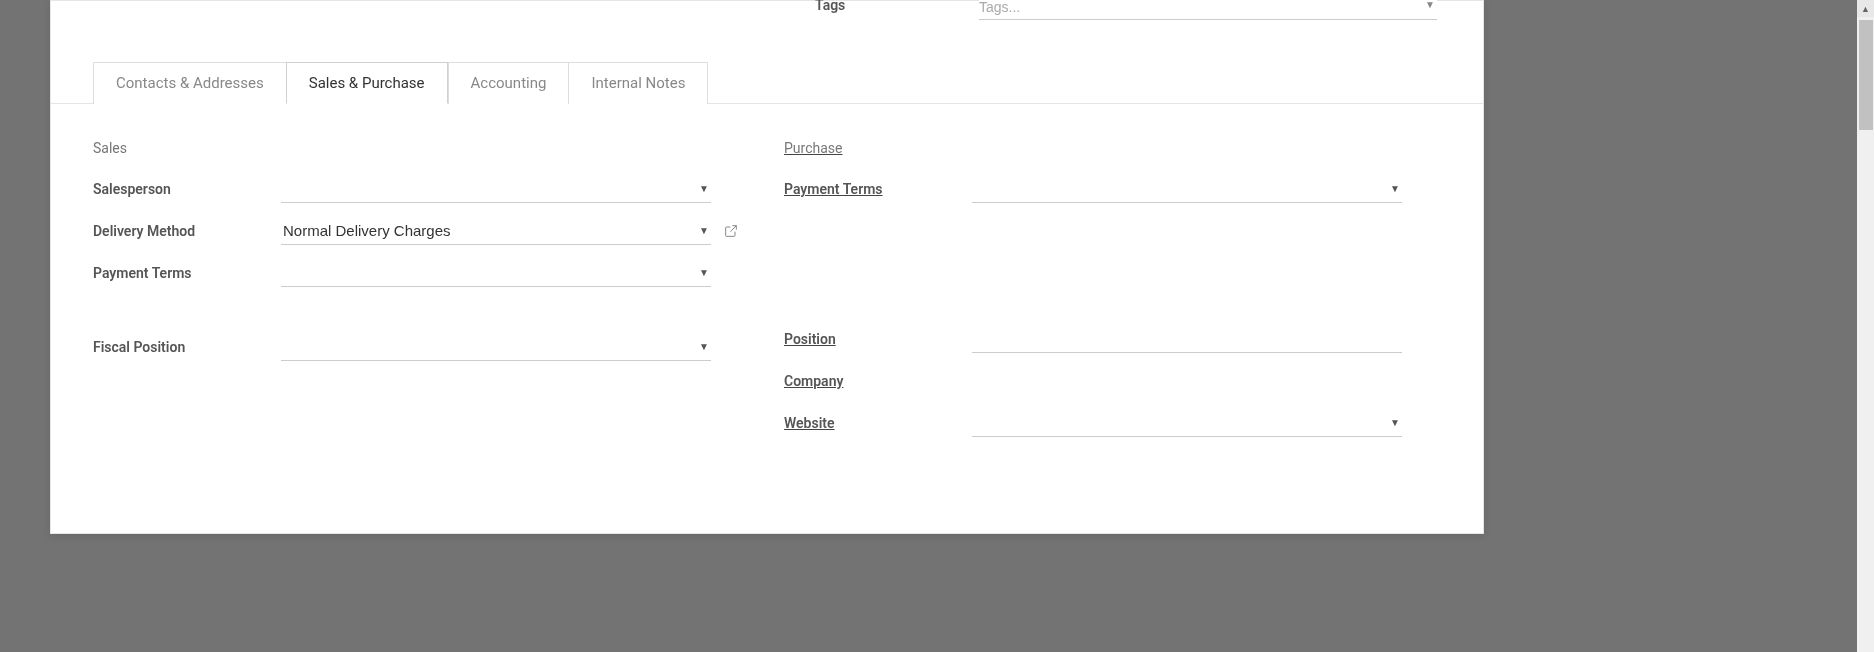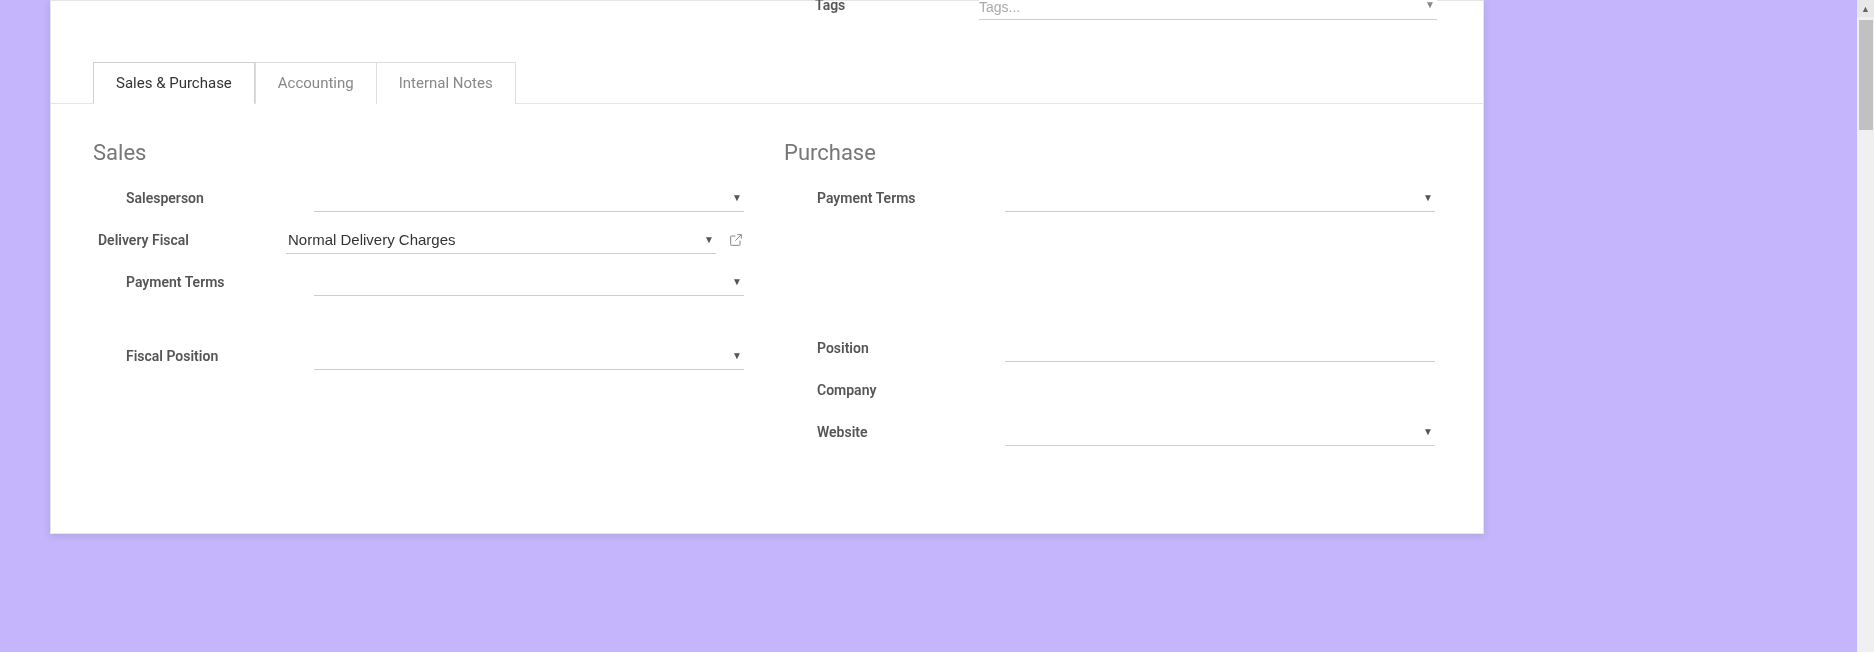--- a/index.html
+++ b/index.html
@@ -11,21 +11,21 @@
       font-family: -apple-system, BlinkMacSystemFont, "Segoe UI", Roboto, "Helvetica Neue", Arial, sans-serif;
       background: #f5f5f5;
       color: #444;
       font-size: 14px;
     }
     .viewport {
       width: 1874px;
       height: 652px;
       position: relative;
       overflow: hidden;
-      background: #c4b5fd;
+      background: #737373;
     }
     .sheet {
       background: #fff;
       position: absolute;
       top: 0;
       left: 50px;
       width: 1434px;
       min-height: 534px;
       box-shadow: 0 2px 8px rgba(0,0,0,0.1);
       border: 1px solid #e5e5e5;
@@ -106,33 +106,33 @@
       padding: 36px 48px 40px 42px;
     }
     .col {
       flex: 1;
     }
     .col-left {
       margin-right: 20px;
     }
     .col-right {
       margin-left: 20px;
+      text-decoration: underline;
     }
     .sect-title {
-      font-size: 22px;
+      font-size: 14px;
       font-weight: 400;
       color: #777;
       margin-bottom: 18px;
     }
     .field-row {
       display: flex;
       align-items: center;
       margin-bottom: 12px;
       min-height: 30px;
-      justify-content: flex-end;
     }
     .field-label {
       width: 188px;
       font-weight: 600;
       color: #555;
       font-size: 14px;
       flex-shrink: 0;
     }
     .field-input-wrap {
       flex: 1;
@@ -214,41 +214,42 @@
 
     <div class="top-region">
       <span class="tags-label">Tags</span>
       <div class="tags-input-wrap">
         <input class="tags-input" type="text" placeholder="Tags..." style="">
         <span class="tags-caret">▼</span>
       </div>
     </div>
 
     <div class="tabbar">
+      <div class="tab">Contacts &amp; Addresses</div>
       <div class="tab active">Sales &amp; Purchase</div>
       <div class="tab">Accounting</div>
       <div class="tab">Internal Notes</div>
     </div>
 
     <div class="content">
 
       <div class="col col-left">
 
         <div class="sect-title">Sales</div>
 
         <div class="field-row">
           <div class="field-label">Salesperson</div>
           <div class="field-input-wrap">
             <input class="field-input" type="text" value="" style="">
             <span class="field-caret">▼</span>
           </div>
         </div>
 
         <div class="field-row">
-          <div class="field-label">Delivery Fiscal</div>
+          <div class="field-label">Delivery Method</div>
           <div class="field-input-wrap">
             <input class="field-input" type="text" value="Normal Delivery Charges" style="">
             <span class="field-caret">▼</span>
           </div>
           <span class="external-link">
             <svg viewBox="0 0 24 24">
                 <path d="M14 4h6v6M20 4l-9 9M18 13v6a1 1 0 0 1-1 1H5a1 1 0 0 1-1-1V7a1 1 0 0 1 1-1h6"></path>
               </svg>
           </span>
         </div>

